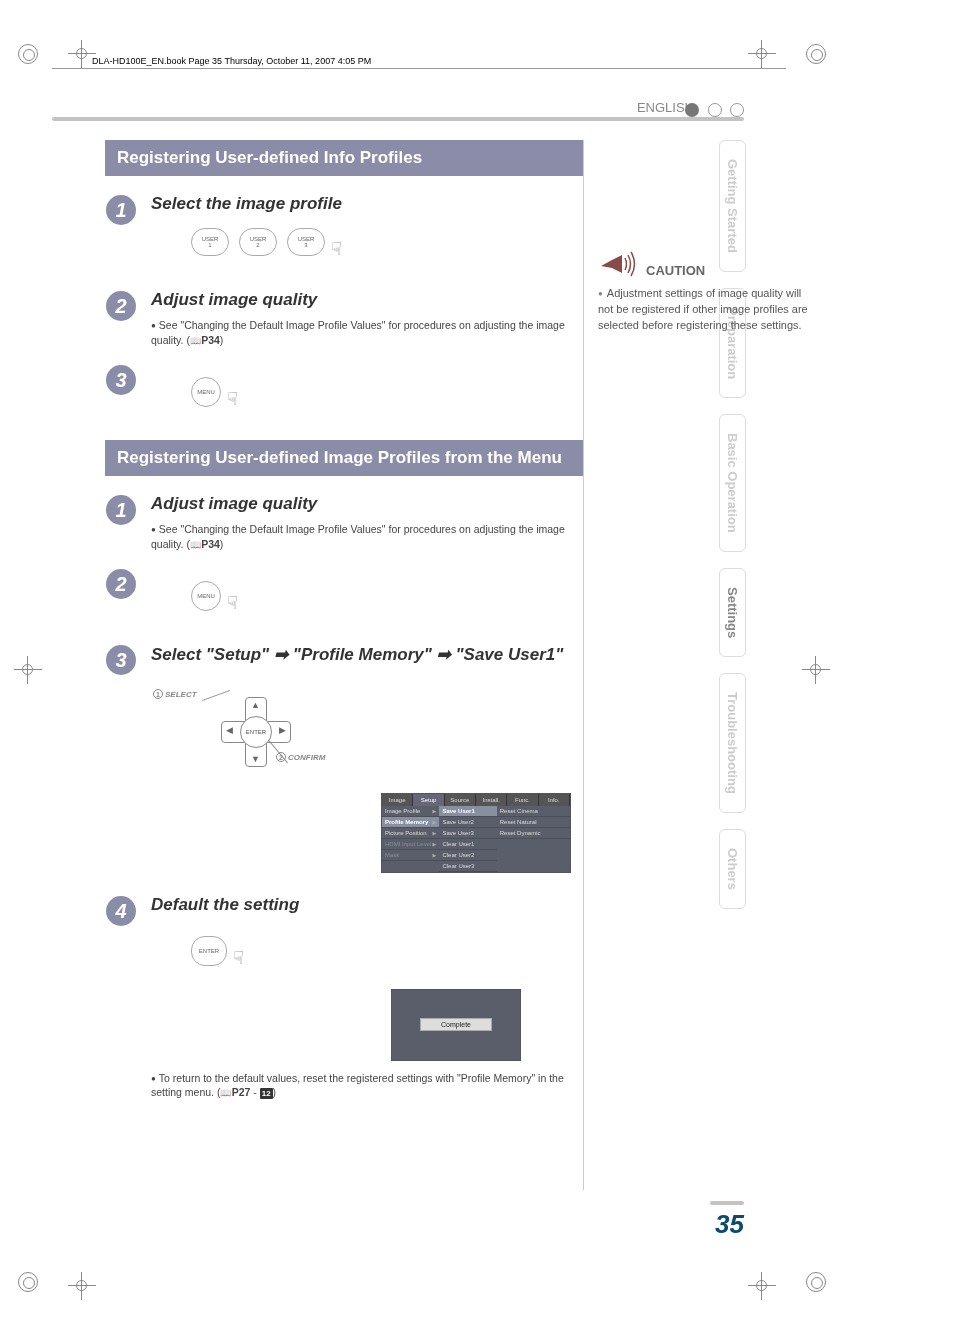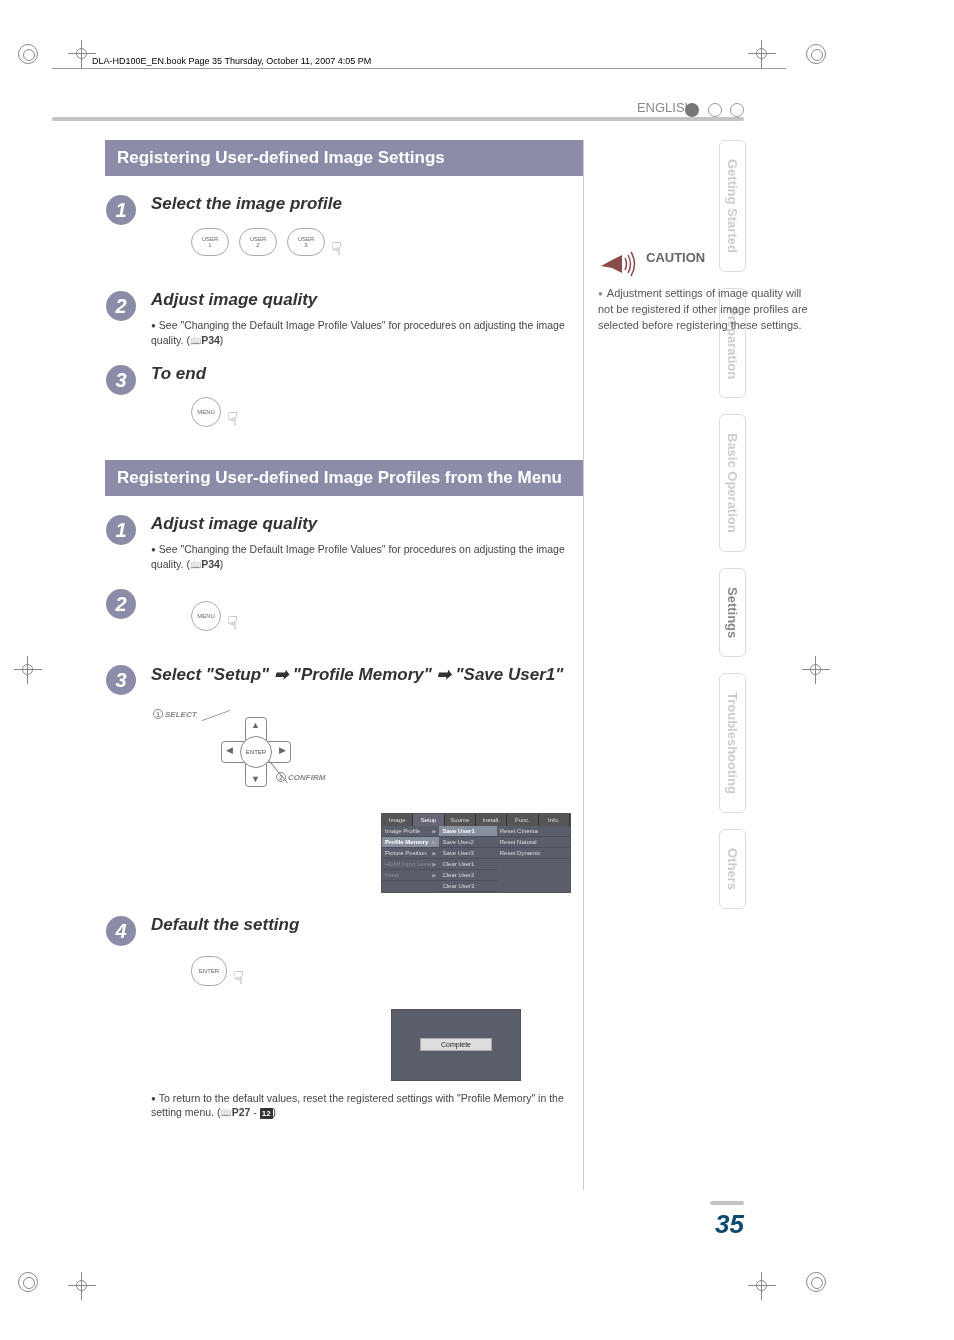--- a/index.html
+++ b/index.html
@@ -41,21 +41,21 @@
 .side-tabs { position: absolute; right: 95px; top: 140px; width: 30px; }
 .side-tab { writing-mode: vertical-rl; text-orientation: mixed; font-size: 13px; font-weight: bold; color: #ccc; padding: 18px 5px; border: 1px solid #ddd; border-radius: 6px; margin-bottom: 16px; text-align: center; }
 .side-tab.active { color: #888; }
 
 
 .main { position: absolute; top: 140px; left: 105px; width: 478px; }
 .col-divider { position: absolute; top: 140px; left: 583px; width: 1px; height: 1050px; background: #ccc; }
 
 
 .right-col { position: absolute; top: 250px; left: 598px; width: 210px; }
-.caution-head { font-size: 13px; color: #666; font-weight: bold; display: flex; align-items: flex-start; gap: 8px; margin-bottom: 8px; }
+.caution-head { font-size: 13px; color: #666; font-weight: bold; display: flex; align-items: flex-end; gap: 8px; margin-bottom: 8px; }
 .caution-text { font-size: 11px; color: #555; line-height: 1.45; }
 .caution-text::before { content: '●'; font-size: 8px; color: #888; margin-right: 4px; vertical-align: 1px; }
 .horn { width: 40px; height: 28px; }
 
 
 .section-bar { background: #8b8da8; color: #fff; font-size: 17px; font-weight: bold; padding: 8px 12px; margin-bottom: 18px; line-height: 1.2; }
 
 
 .step { display: flex; margin-bottom: 16px; }
 .step-num { width: 32px; height: 32px; flex-shrink: 0; }
@@ -184,21 +184,21 @@
         <path d="M 30 5 Q 35 14 30 23" stroke="#8b4a4a" fill="none" stroke-width="1.5"></path>
         <path d="M 33 2 Q 40 14 33 26" stroke="#8b4a4a" fill="none" stroke-width="1.5"></path>
       </svg>
       <span>CAUTION</span>
     </div>
     <div class="caution-text">Adjustment settings of image quality will not be registered if other image profiles are selected before registering these settings.</div>
   </div>
 
   <div class="main">
 
-    <div class="section-bar">Registering User-defined Image Settings</div>
+    <div class="section-bar">Registering User-defined Info Profiles</div>
 
     <div class="step">
       <div class="step-num">
         <svg viewBox="0 0 32 32">
             <circle cx="16" cy="16" r="15" fill="#8b8da8"></circle>
             <text x="16" y="23" text-anchor="middle" font-size="20" font-style="italic" font-weight="bold" fill="#fff">1</text>
           </svg>
       </div>
       <div class="step-body">
         <div class="step-title">Select the image profile</div>
@@ -234,21 +234,20 @@
     </div>
 
     <div class="step">
       <div class="step-num">
         <svg viewBox="0 0 32 32">
             <circle cx="16" cy="16" r="15" fill="#8b8da8"></circle>
             <text x="16" y="23" text-anchor="middle" font-size="20" font-style="italic" font-weight="bold" fill="#fff">3</text>
           </svg>
       </div>
       <div class="step-body">
-        <div class="step-title">To end</div>
         <div class="remote-btns">
           <div class="circ-btn">MENU</div>
           <span class="hand">☟</span>
         </div>
       </div>
     </div>
 
     <div class="section-bar">Registering User-defined Image Profiles from the Menu</div>
 
     <div class="step">

